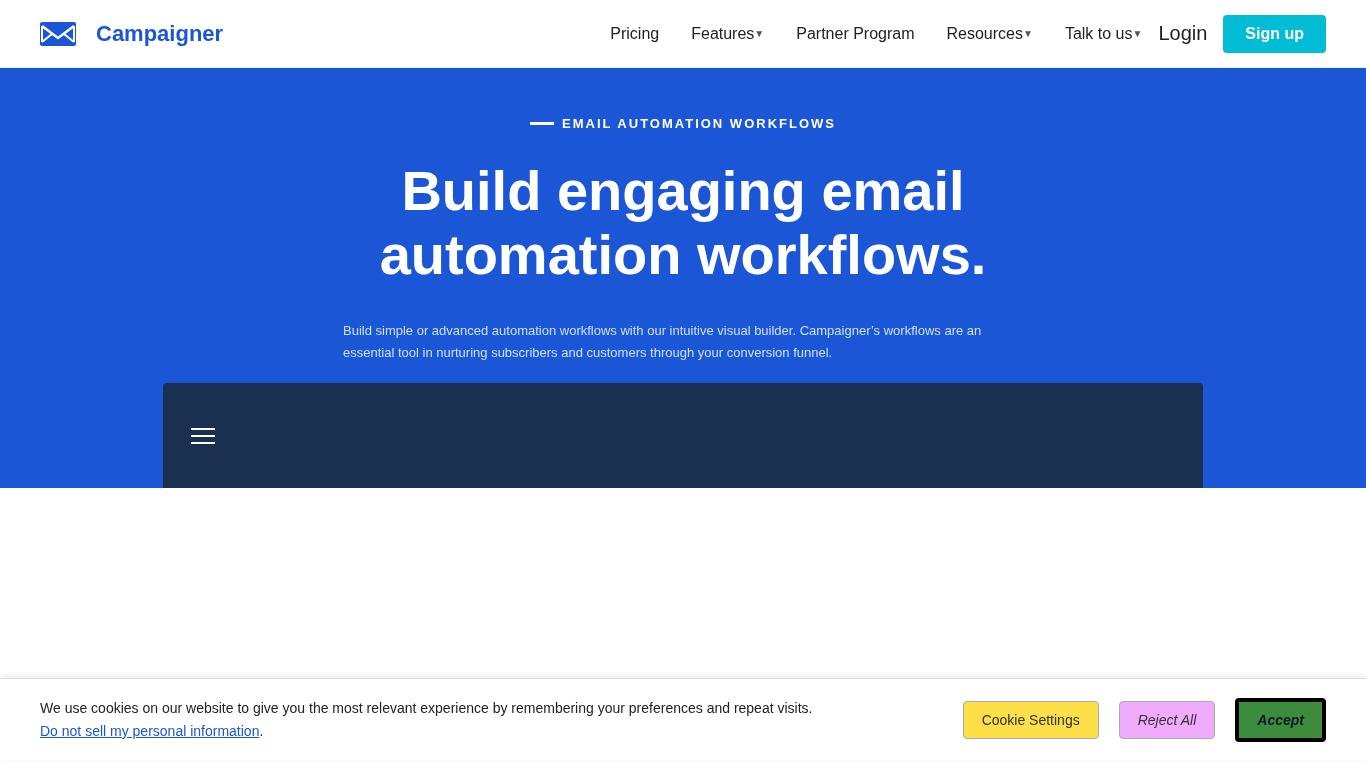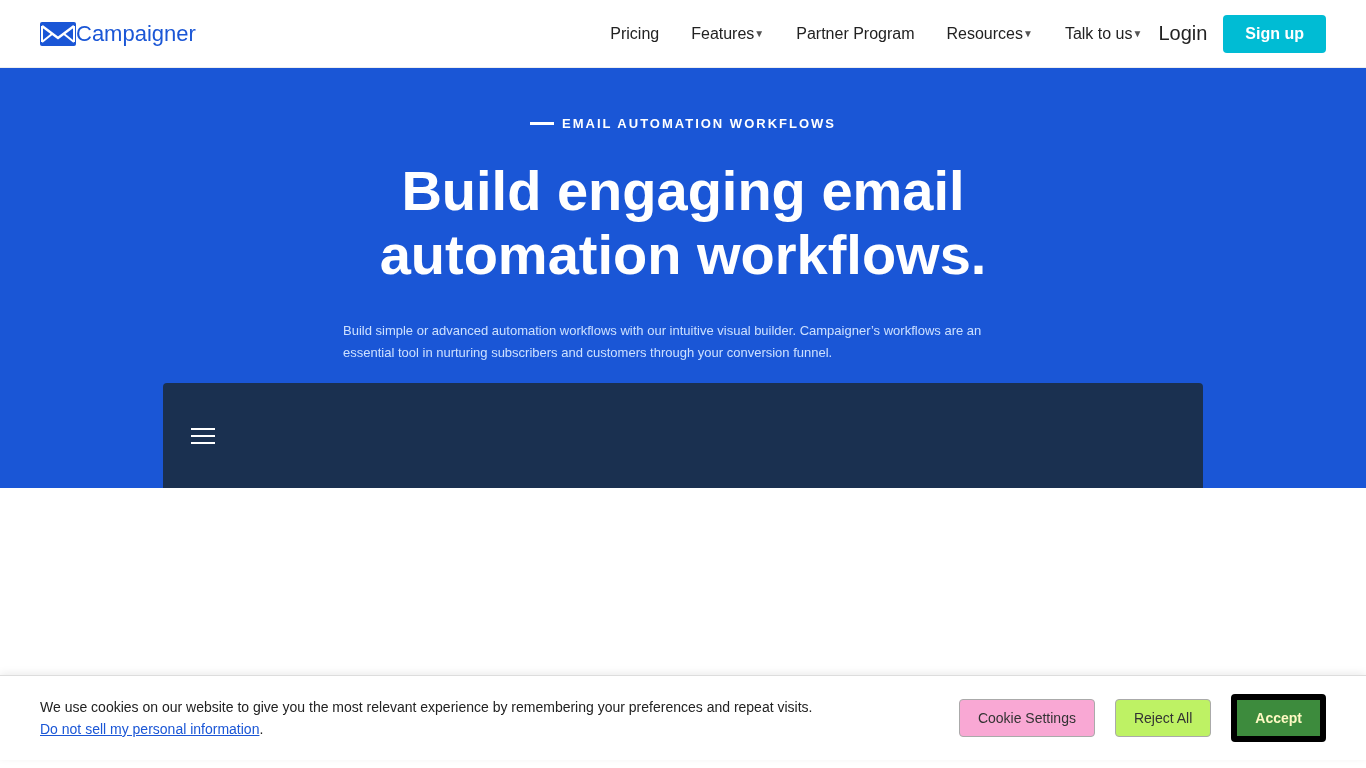--- a/index.html
+++ b/index.html
@@ -12,25 +12,25 @@
       display: flex;
       align-items: center;
       padding: 0 40px;
       border-bottom: 1px solid #eee;
       position: relative;
       z-index: 10;
     }
     .navbar-logo {
       display: flex;
       align-items: center;
-      gap: 0;
+      gap: 20px;
       text-decoration: none;
       color: #1a56d6;
       font-size: 22px;
-      font-weight: normal;
+      font-weight: bold;
       margin-right: auto;
     }
     .logo-icon {
       width: 36px;
       height: 24px;
     }
     .navbar-links {
       display: flex;
       align-items: center;
       gap: 32px;
@@ -187,34 +187,36 @@
     }
     .cookie-btn {
       padding: 10px 18px;
       border-radius: 4px;
       font-size: 14px;
       font-weight: 500;
       cursor: pointer;
       white-space: nowrap;
     }
     .cookie-settings-btn {
-      background: #f9a8d4;
+      background: #fde047;
       border: 1px solid #aaa;
       color: #333;
     }
     .cookie-reject-btn {
-      background: #bef264;
+      background: #f0abfc;
       border: 1px solid #aaa;
       color: #333;
+      font-style: italic;
     }
     .cookie-accept-btn {
       background: #3d8b3d;
-      border: 6px solid #000000;
-      color: #fef9c3;
+      border: 4px solid #000000;
+      color: #0f172a;
       font-weight: 600;
+      font-style: italic;
     }
   </style>
 </head>
 <body>
 
 <nav class="navbar">
   <a class="navbar-logo" href="#">
     <svg class="logo-icon" viewBox="0 0 36 24" fill="none" xmlns="http://www.w3.org/2000/svg">
       <rect width="36" height="24" rx="2" fill="#1a56d6"></rect>
       <polyline points="2,4 18,16 34,4" stroke="#fff" stroke-width="2.5" fill="none"></polyline>

